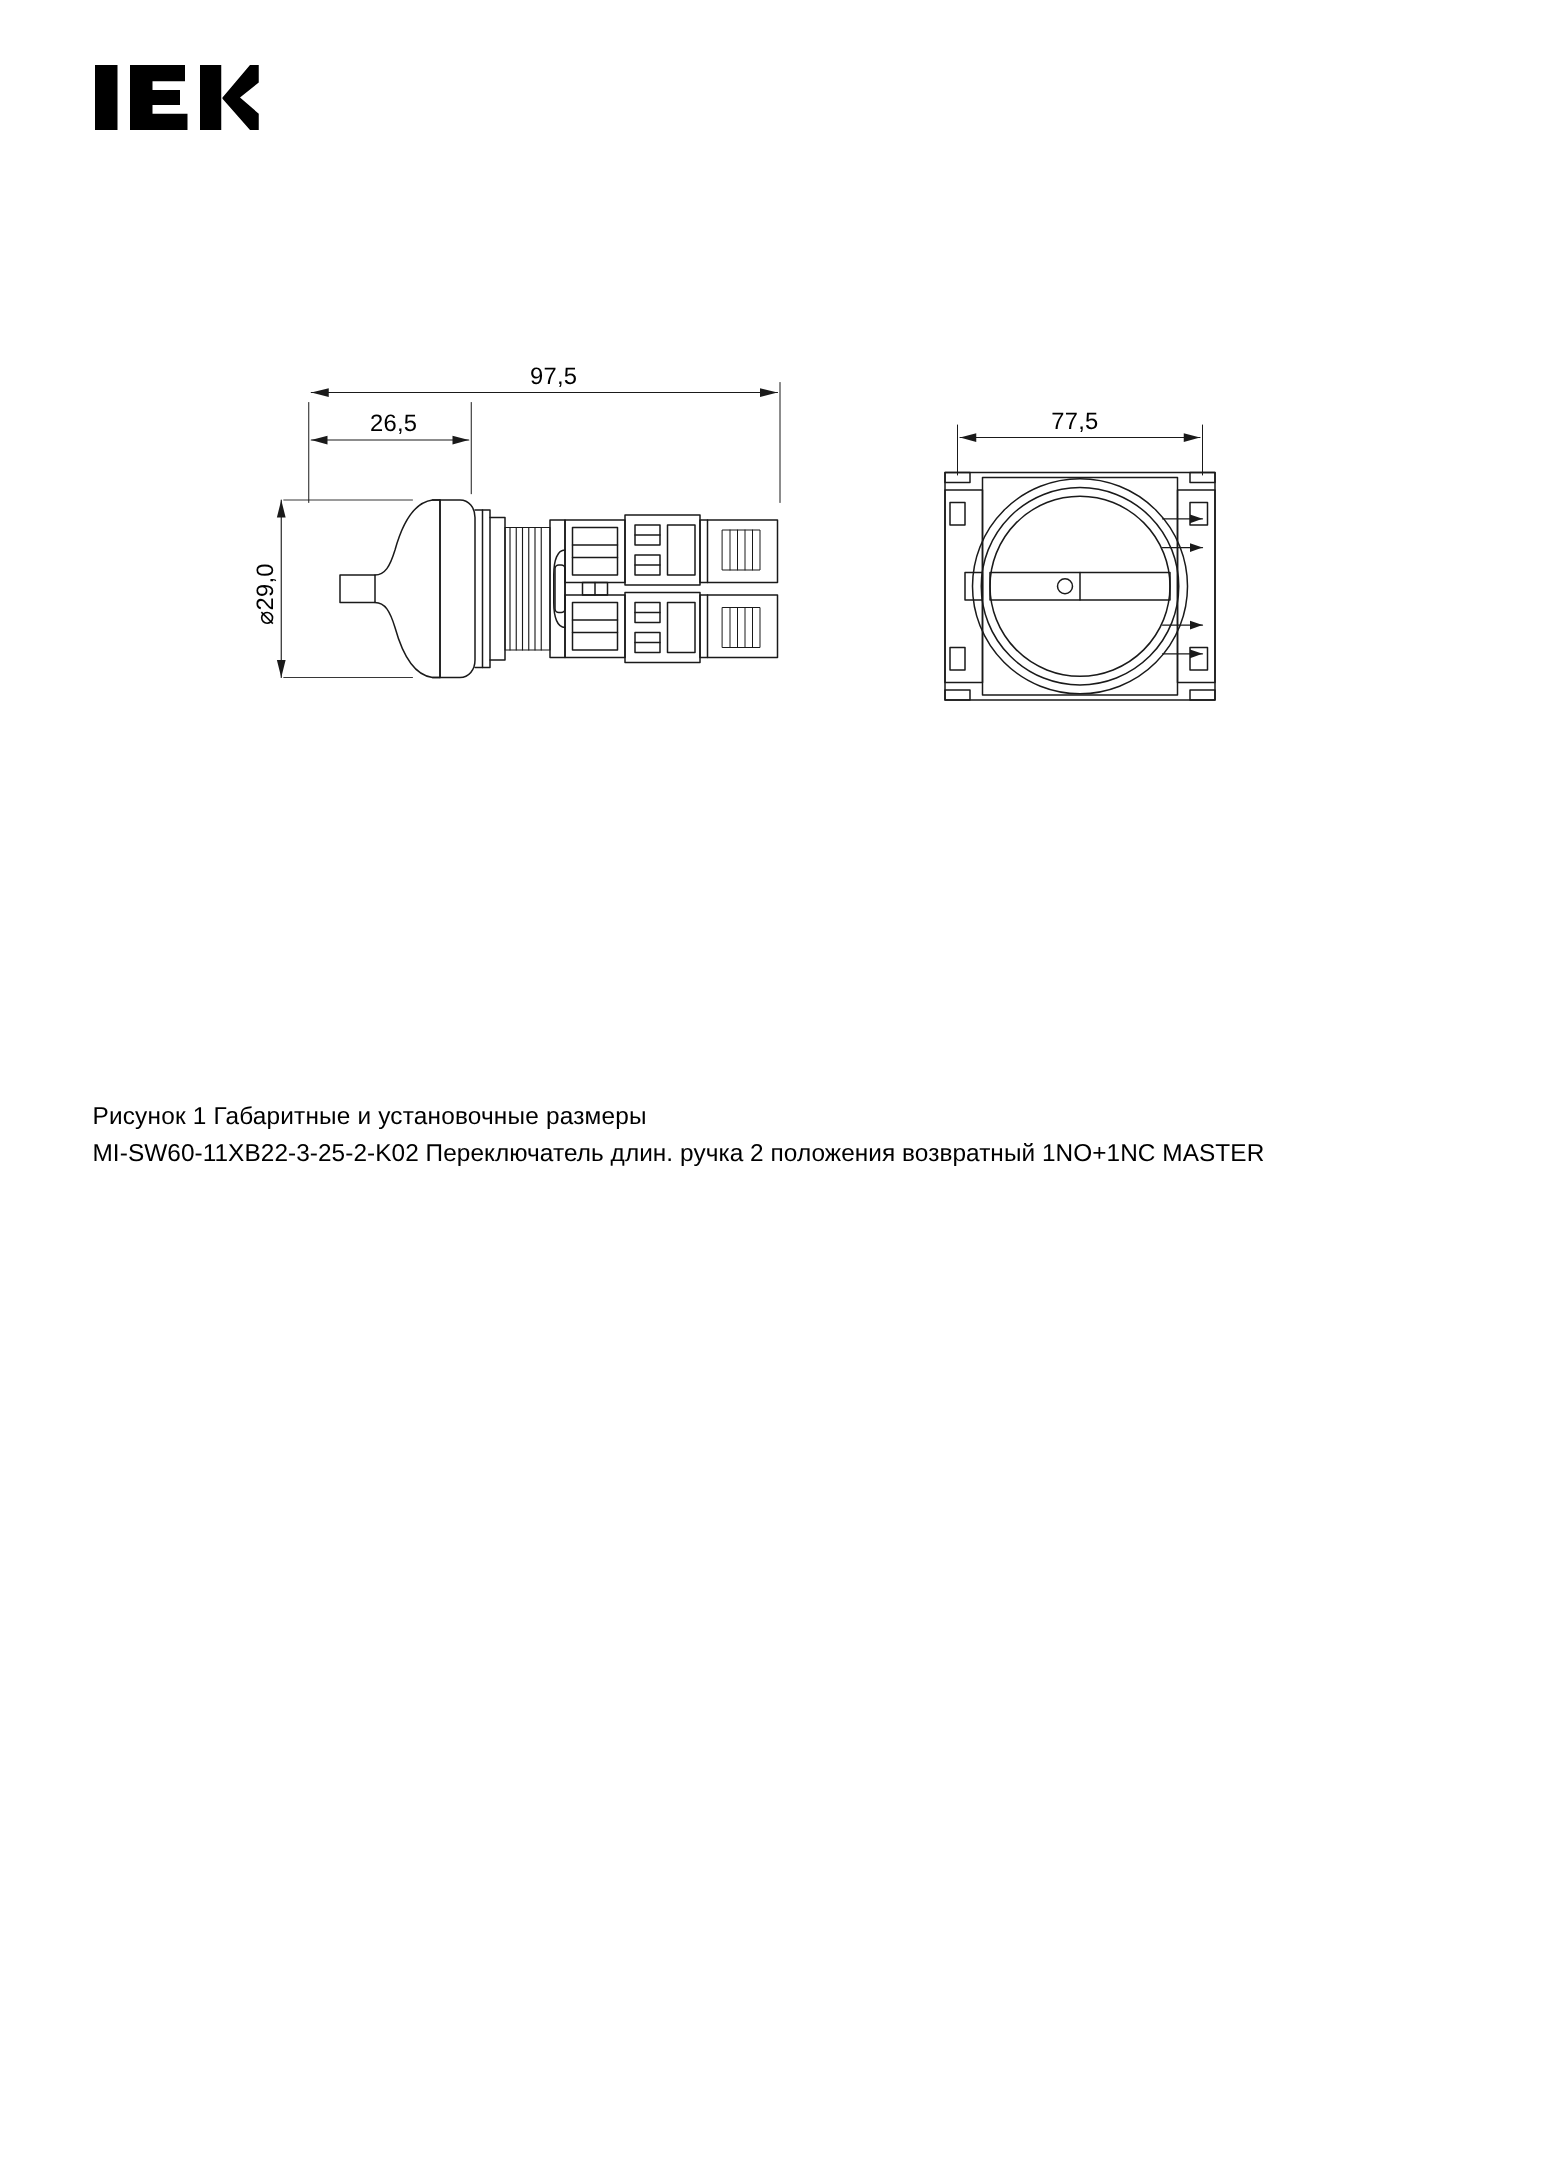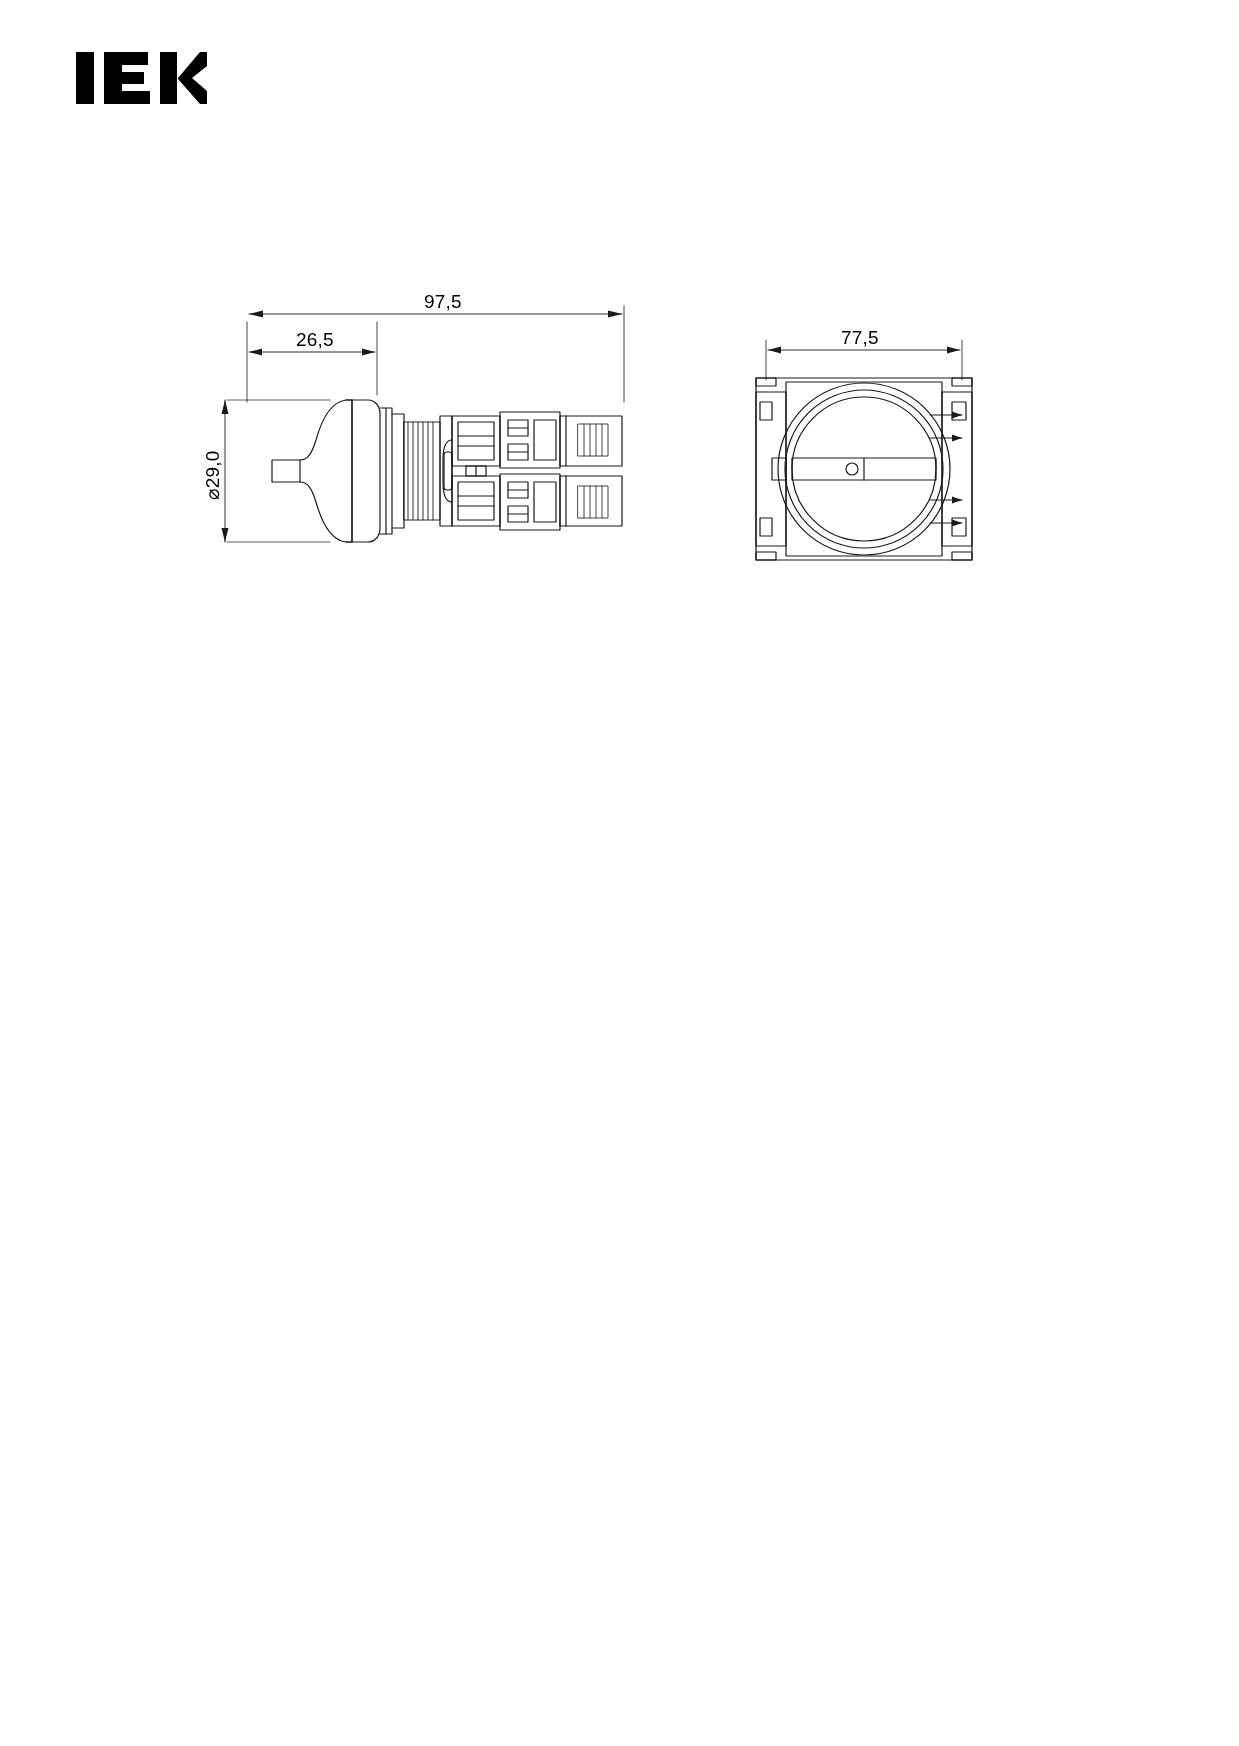--- a/index.html
+++ b/index.html
@@ -251,13 +251,15 @@
   <span class="dim-label" style="left:424px; top:22px;">97,5</span>
 
   <span class="dim-label" style="left:296px; top:60px;">26,5</span>
 
   <span class="dim-label vertical" style="left:203px; top:230px;">⌀29,0</span>
 
   <span class="dim-label" style="left:841px; top:58px;">77,5</span>
 </div>
 
 <div id="caption">
+  <div class="cap-line cap-line-1">Рисунок 1  Габаритные и установочные размеры</div>
+  <div class="cap-line cap-line-2">MI-SW60-11XB22-3-25-2-K02 Переключатель длин. ручка 2 положения возвратный 1NO+1NC MASTER</div>
 </div>
 
 </body></html>

